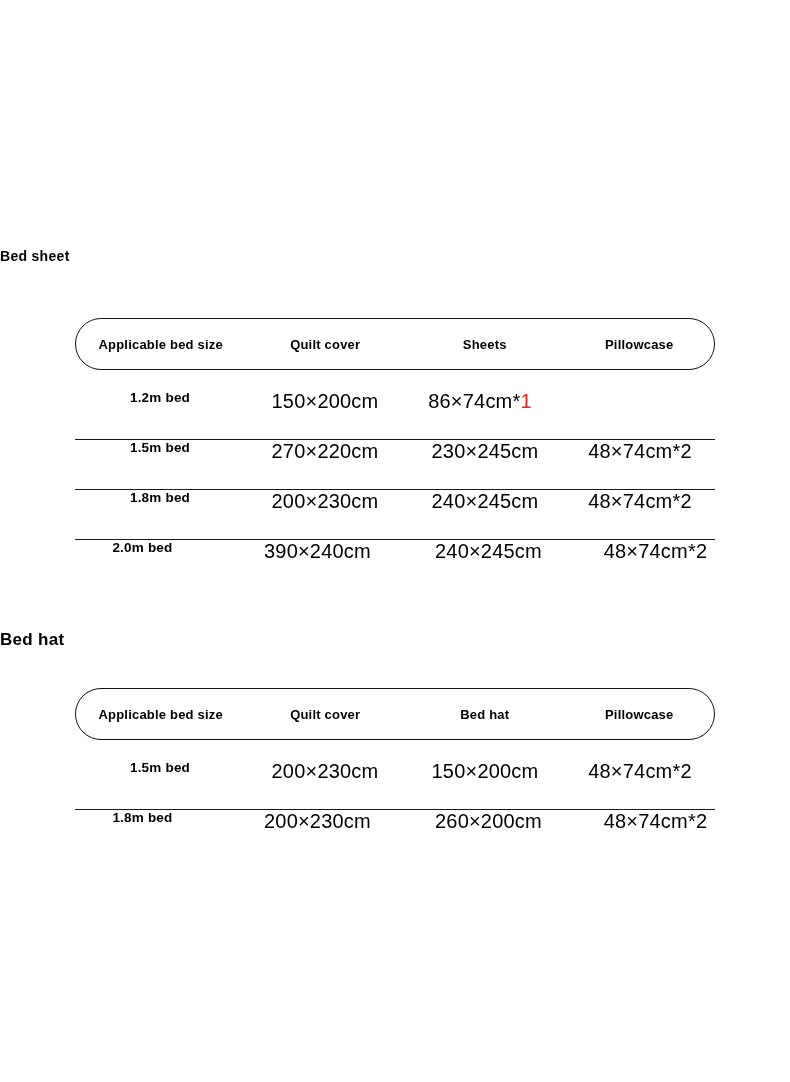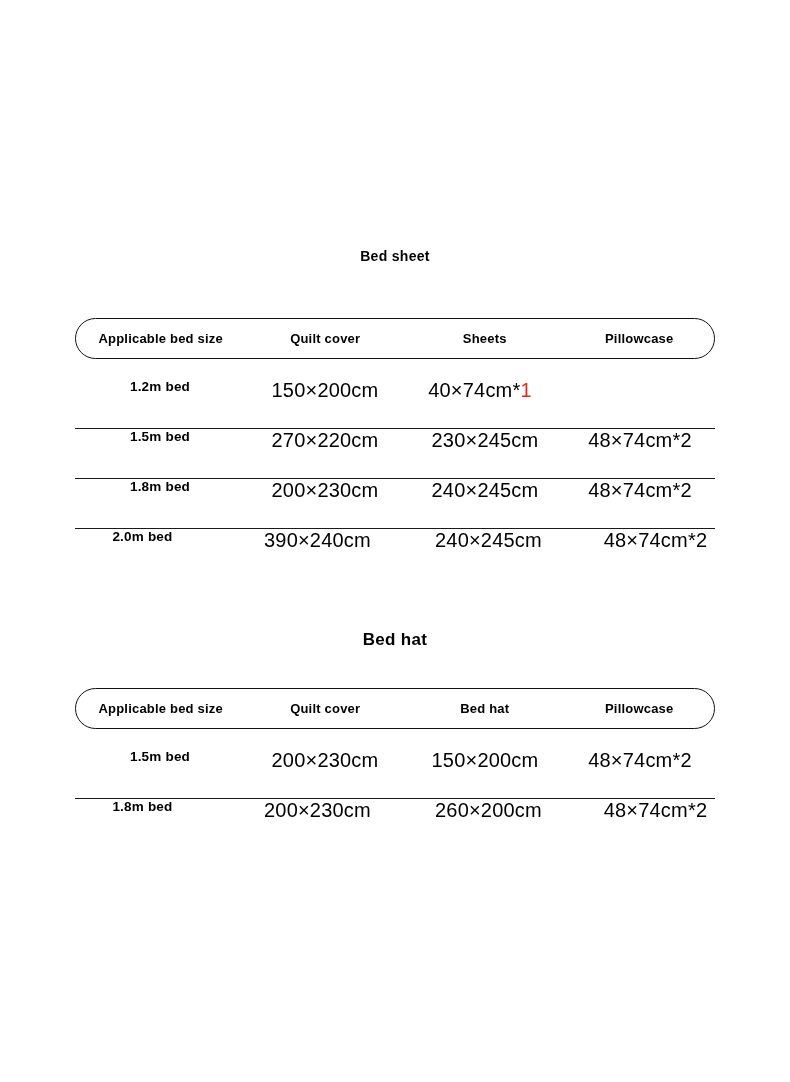--- a/index.html
+++ b/index.html
@@ -15,21 +15,21 @@
     overflow: hidden;
   }
   .page {
     position: relative;
     width: 790px;
     height: 1082px;
   }
 
   
   .section-title {
-    text-align: center;
+    text-align: left;
     font-weight: bold;
     font-size: 14px;
     letter-spacing: .3px;
   }
   #sheet-title {
     position: absolute;
     left: 0;
     top: 248px;
     width: 790px;
   }
@@ -43,21 +43,21 @@
 
   .table-block {
     position: absolute;
     left: 75px;
     width: 640px;
   }
   #sheet-table { top: 318px; }
   #hat-table   { top: 688px; }
 
   .head-row {
-    height: 41px;
+    height: 52px;
     border: 1.6px solid #111111;
     border-radius: 26px;
     display: flex;
     align-items: center;
     box-sizing: border-box;
   }
   .head-cell {
     font-weight: bold;
     font-size: 13px;
     text-align: center;
@@ -107,21 +107,21 @@
     <div class="head-row">
       <div class="head-cell c0">Applicable bed size</div>
       <div class="head-cell c1">Quilt cover</div>
       <div class="head-cell c2">Sheets</div>
       <div class="head-cell c3">Pillowcase</div>
     </div>
 
     <div class="data-row first">
       <div class="cell-size c0">1.2m bed</div>
       <div class="cell-dim c1">150×200cm</div>
-      <div class="cell-dim c3"><span>40×74cm*</span><span class="red">1</span></div>
+      <div class="cell-dim c3"><span>86×74cm*</span><span class="red">1</span></div>
     </div>
 
     <div class="data-row">
       <div class="cell-size c0">1.5m bed</div>
       <div class="cell-dim c1">270×220cm</div>
       <div class="cell-dim c2">230×245cm</div>
       <div class="cell-dim c3">48×74cm*2</div>
     </div>
 
     <div class="data-row">

